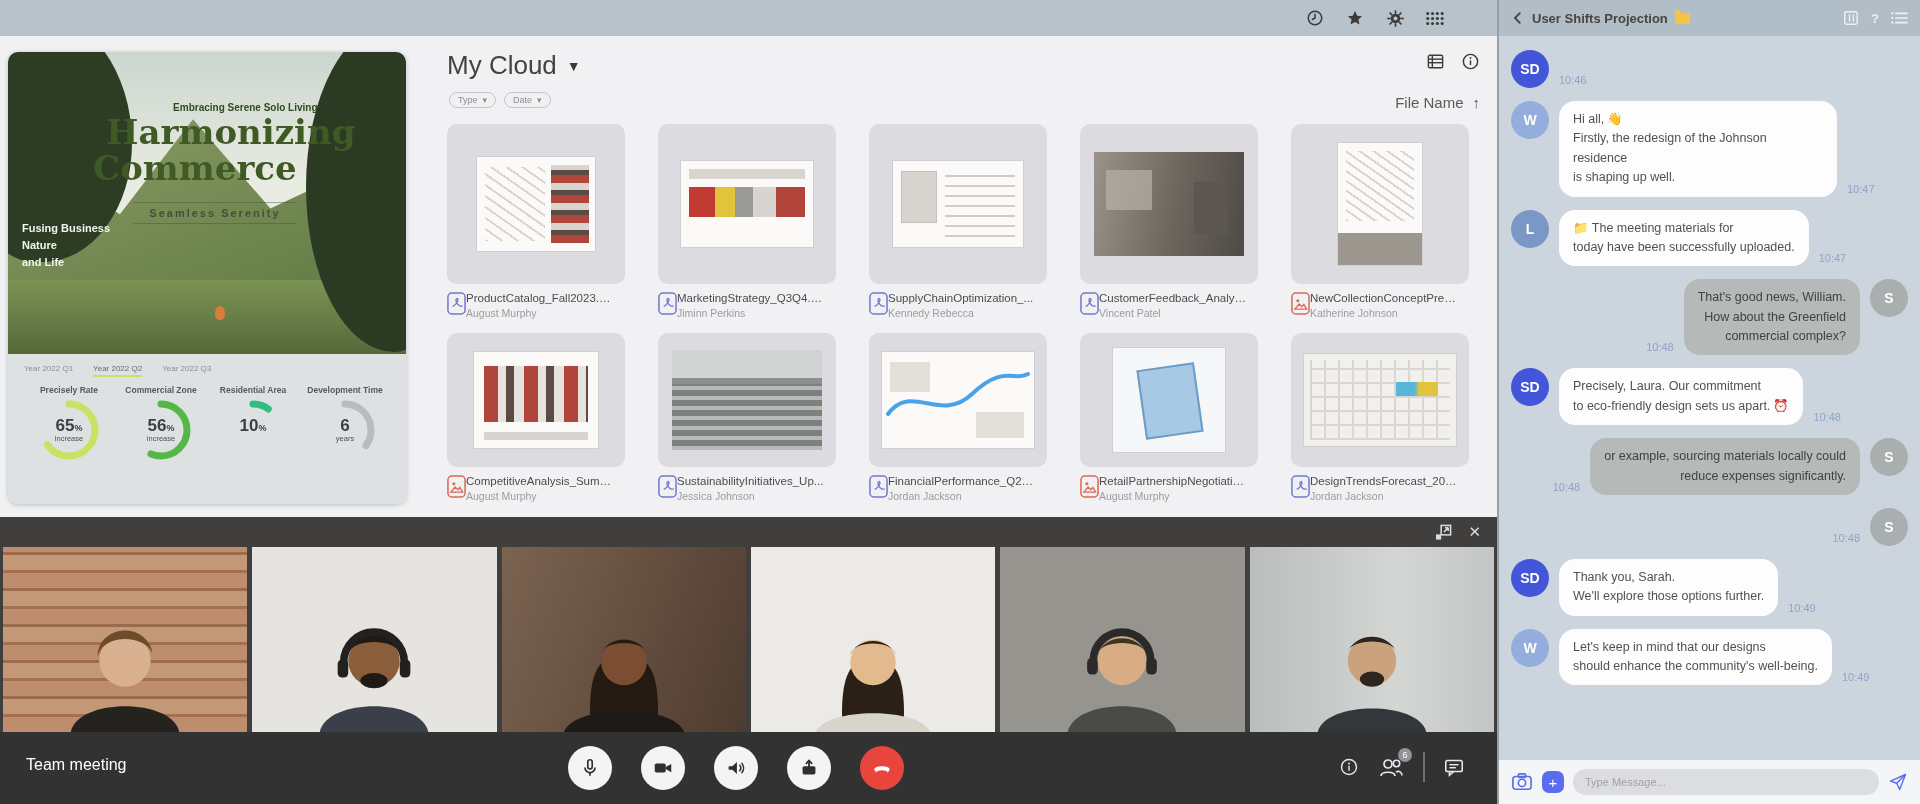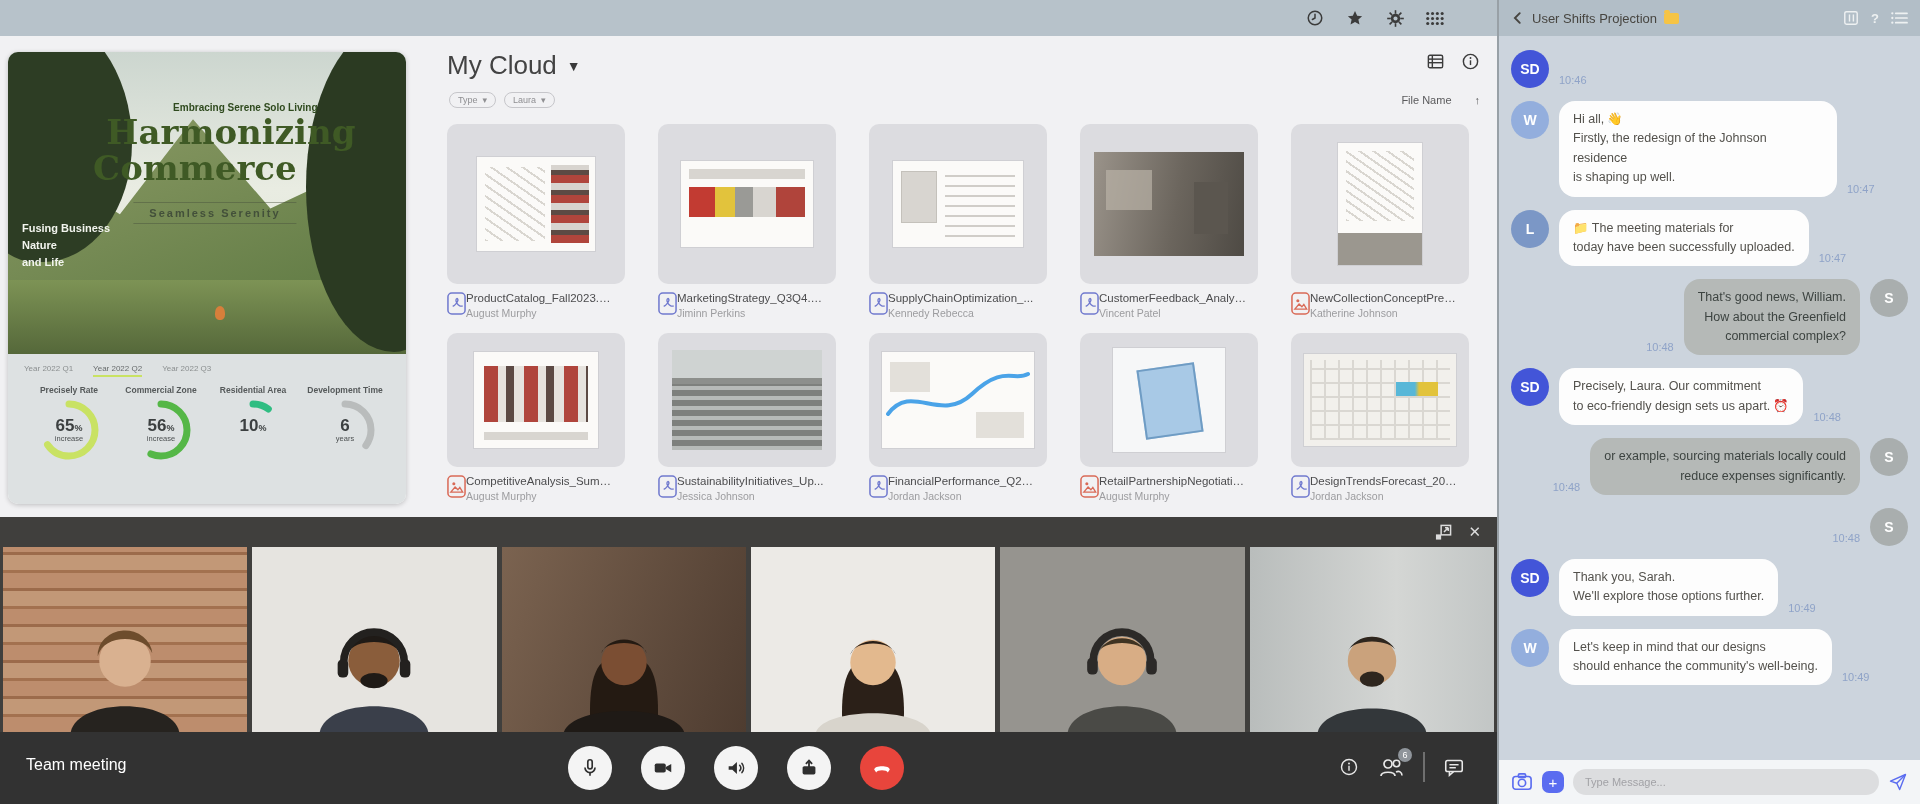--- a/index.html
+++ b/index.html
@@ -52,21 +52,21 @@
   .arc1{stroke:#c9e263}.arc2{stroke:#55b747}.arc3{stroke:#2fbd82}.arc4{stroke:#b9bcbc}
 
   
   .cloud{position:absolute;left:447px;top:0;width:1043px;height:481px}
   .cloud-title{position:absolute;left:0;top:14px;font-size:26px;color:#434343;display:flex;align-items:center;gap:10px;cursor:pointer}
   .caret{font-size:14px;color:#3a3a3a}
   .pills{position:absolute;left:2px;top:56px;display:flex;gap:8px}
   .pill{border:1px solid #c6c6ca;border-radius:10px;font-size:9px;color:#8f8f92;
         padding:2px 8px;display:flex;gap:5px;align-items:center;background:transparent;cursor:pointer}
   .viewicons{position:absolute;right:10px;top:16px;display:flex;gap:16px}
-  .sortrow{position:absolute;right:10px;top:58px;font-size:11px;color:#5a5a5c;display:flex;gap:23px;align-items:flex-end;cursor:pointer}
+  .sortrow{position:absolute;right:10px;top:58px;font-size:15px;color:#5a5a5c;display:flex;gap:9px;align-items:flex-end;cursor:pointer}
   .grid{position:absolute;left:0;top:88px;display:grid;grid-template-columns:repeat(5,178px);column-gap:33px;row-gap:14px}
   .thumbcard{background:#dcdce0;border-radius:10px;display:flex;align-items:center;justify-content:center;cursor:pointer}
   .r1 .thumbcard{height:160px}
   .r2 .thumbcard{height:134px}
   .cap{display:flex;gap:0;margin-top:8px;align-items:flex-start}
   .fname{font-size:11.5px;color:#4c4c4e;max-width:148px;white-space:nowrap;overflow:hidden;text-overflow:ellipsis}
   .fowner{font-size:10.5px;color:#9c9c9f;margin-top:3px}
   .th{position:relative;background:#fbfaf8;box-shadow:0 0 0 1px #cfcfd3}
   .th i{position:absolute;display:block}
   .t1{width:118px;height:94px}
@@ -130,21 +130,21 @@
   .vright{position:absolute;right:32px;top:20px;display:flex;align-items:center;gap:18px}
   .vrico{position:relative;cursor:pointer;display:flex;align-items:center}
   .vdivider{width:2px;height:30px;background:#6f6f6f}
   .badge{position:absolute;top:-7px;right:-7px;width:14px;height:14px;border-radius:50%;background:#8f959b;
          color:#fff;font-size:9px;display:flex;align-items:center;justify-content:center}
 
   
   .chat{position:absolute;left:1497px;top:0;width:423px;height:804px;background:#ccd4dd;
         border-left:2px solid #98a0a6;box-sizing:border-box}
   .chead{height:36px;background:#b2bec7;display:flex;align-items:center;padding:0 12px;gap:7px}
-  .ctitle{font-size:13px;font-weight:400;color:#474540;white-space:nowrap}
+  .ctitle{font-size:13px;font-weight:700;color:#474540;white-space:nowrap}
   .folder{width:15px;height:11px;background:#f6c445;border-radius:2px;position:relative}
   .folder:before{content:'';position:absolute;top:-3px;left:0;width:6px;height:3px;background:#f6c445;border-radius:2px 2px 0 0}
   .chico{margin-left:0;display:flex;align-items:center;cursor:pointer}
   .chright{margin-left:auto;display:flex;gap:12px;align-items:center}
   .qmark{color:#eef1f2;font-size:13px;font-weight:700;cursor:pointer}
   .msgs{position:absolute;top:36px;bottom:44px;left:0;right:0;padding:14px 12px 0;display:flex;
         flex-direction:column;gap:13px;overflow:hidden;box-sizing:border-box}
   .mrow{display:flex;align-items:flex-start;gap:10px}
   .mrow.right{justify-content:flex-end}
   .avatar{width:38px;height:38px;border-radius:50%;color:#fff;font-weight:700;font-size:14px;
@@ -289,21 +289,21 @@
     <div class="cloud-title">
       <span>My Cloud</span>
         <span class="caret">▼</span>
     </div>
     <div class="pills">
       <span class="pill">
           <span>Type</span>
           <span>▾</span>
         </span>
       <span class="pill">
-          <span>Laura</span>
+          <span>Date</span>
           <span>▾</span>
         </span>
     </div>
     <div class="viewicons">
       <span>
         <svg width="19" height="19" viewBox="0 0 24 24">
             <rect x="3" y="4" width="18" height="16" rx="2" fill="none" stroke="#3b3b3b" stroke-width="1.8"></rect>
             <line x1="3" y1="9" x2="21" y2="9" stroke="#3b3b3b" stroke-width="1.8"></line>
             <line x1="3" y1="13.5" x2="21" y2="13.5" stroke="#3b3b3b" stroke-width="1.8"></line>
             <line x1="8" y1="4" x2="8" y2="20" stroke="#3b3b3b" stroke-width="1.8"></line>

